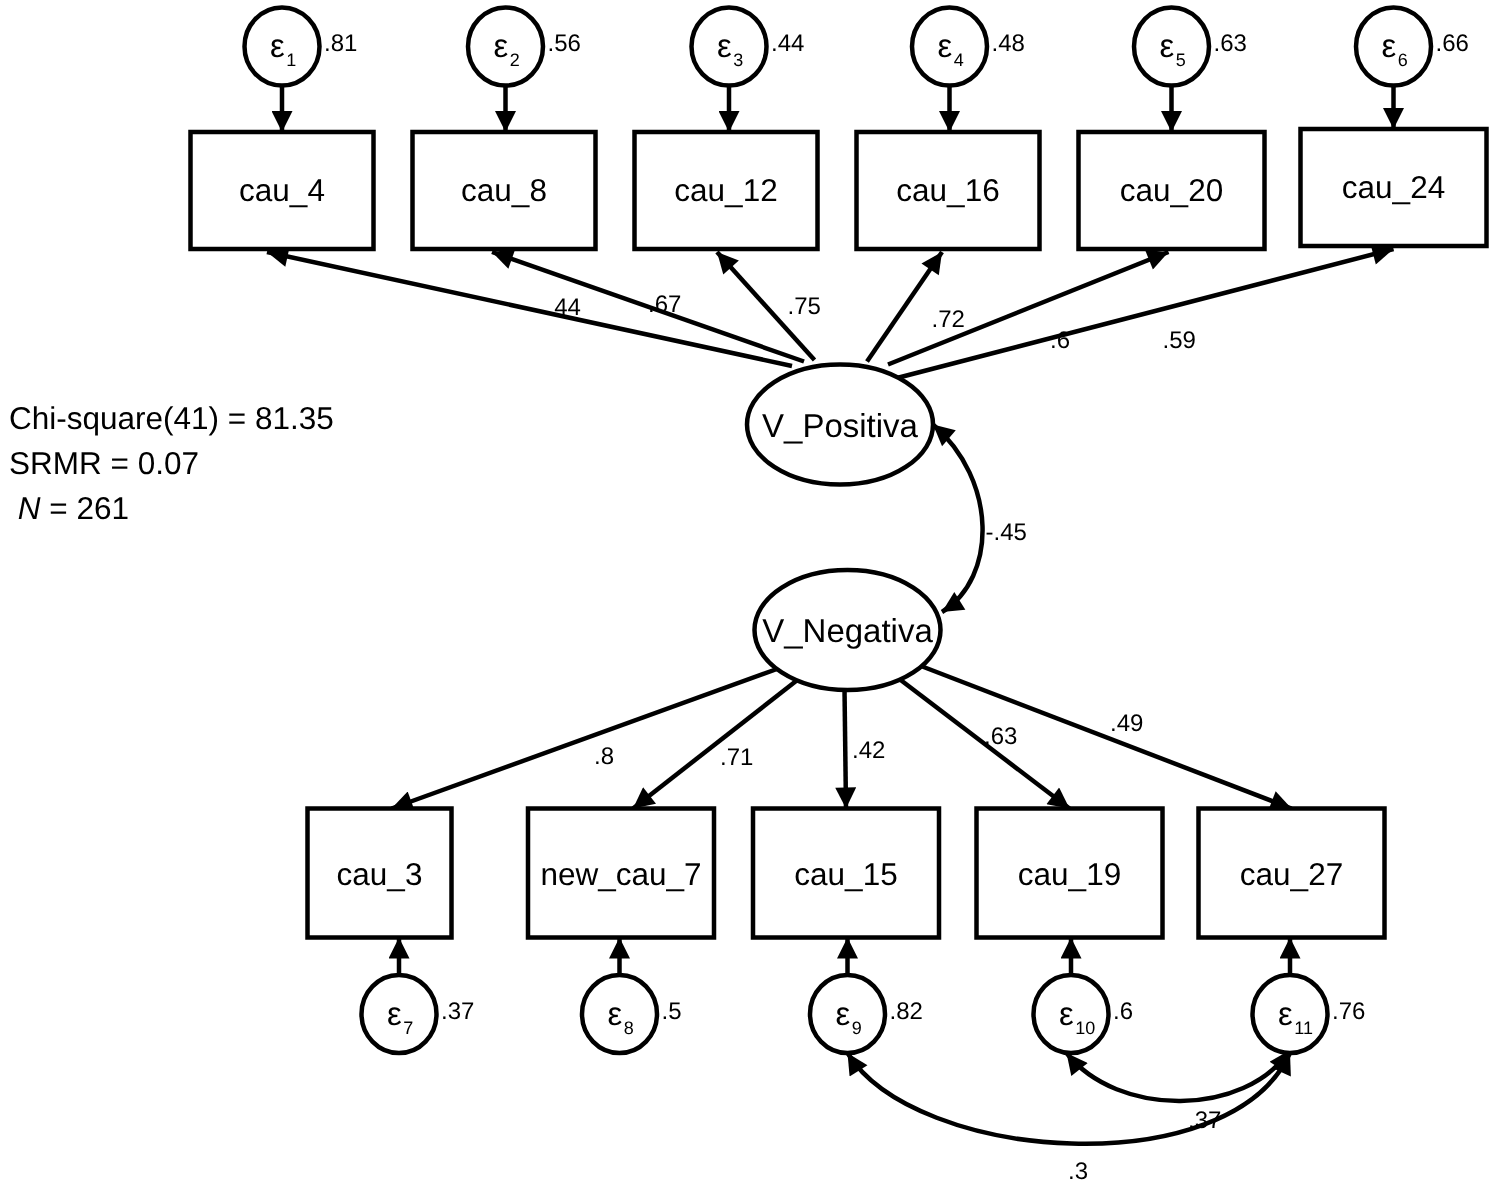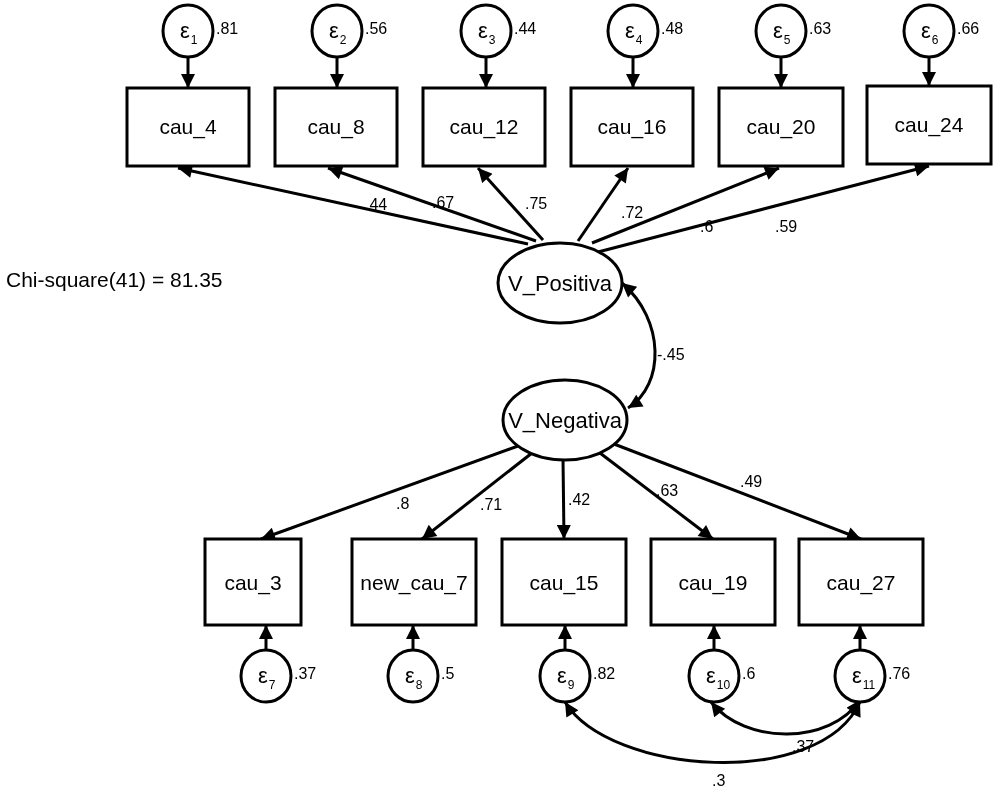--- a/index.html
+++ b/index.html
@@ -123,13 +123,15 @@
       <text x="888" y="679" font-size="16" text-anchor="start">.76</text>
       <text x="740" y="487" font-size="16" text-anchor="start">.49</text>
       <text x="657" y="360" font-size="16" text-anchor="start">-.45</text>
       <text x="792" y="752" font-size="16" text-anchor="start">.37</text>
       <text x="712" y="786" font-size="16" text-anchor="start">.3</text>
     </g>
 </svg>
 
 <div class="fit-stats">
   <div><span>Chi-square(41) = </span><span>81.35</span></div>
+  <div><span>SRMR = </span><span>0.07</span></div>
+  <div>&nbsp;<span class="it">N</span><span> = 261</span></div>
 </div>
 
 </body></html>

